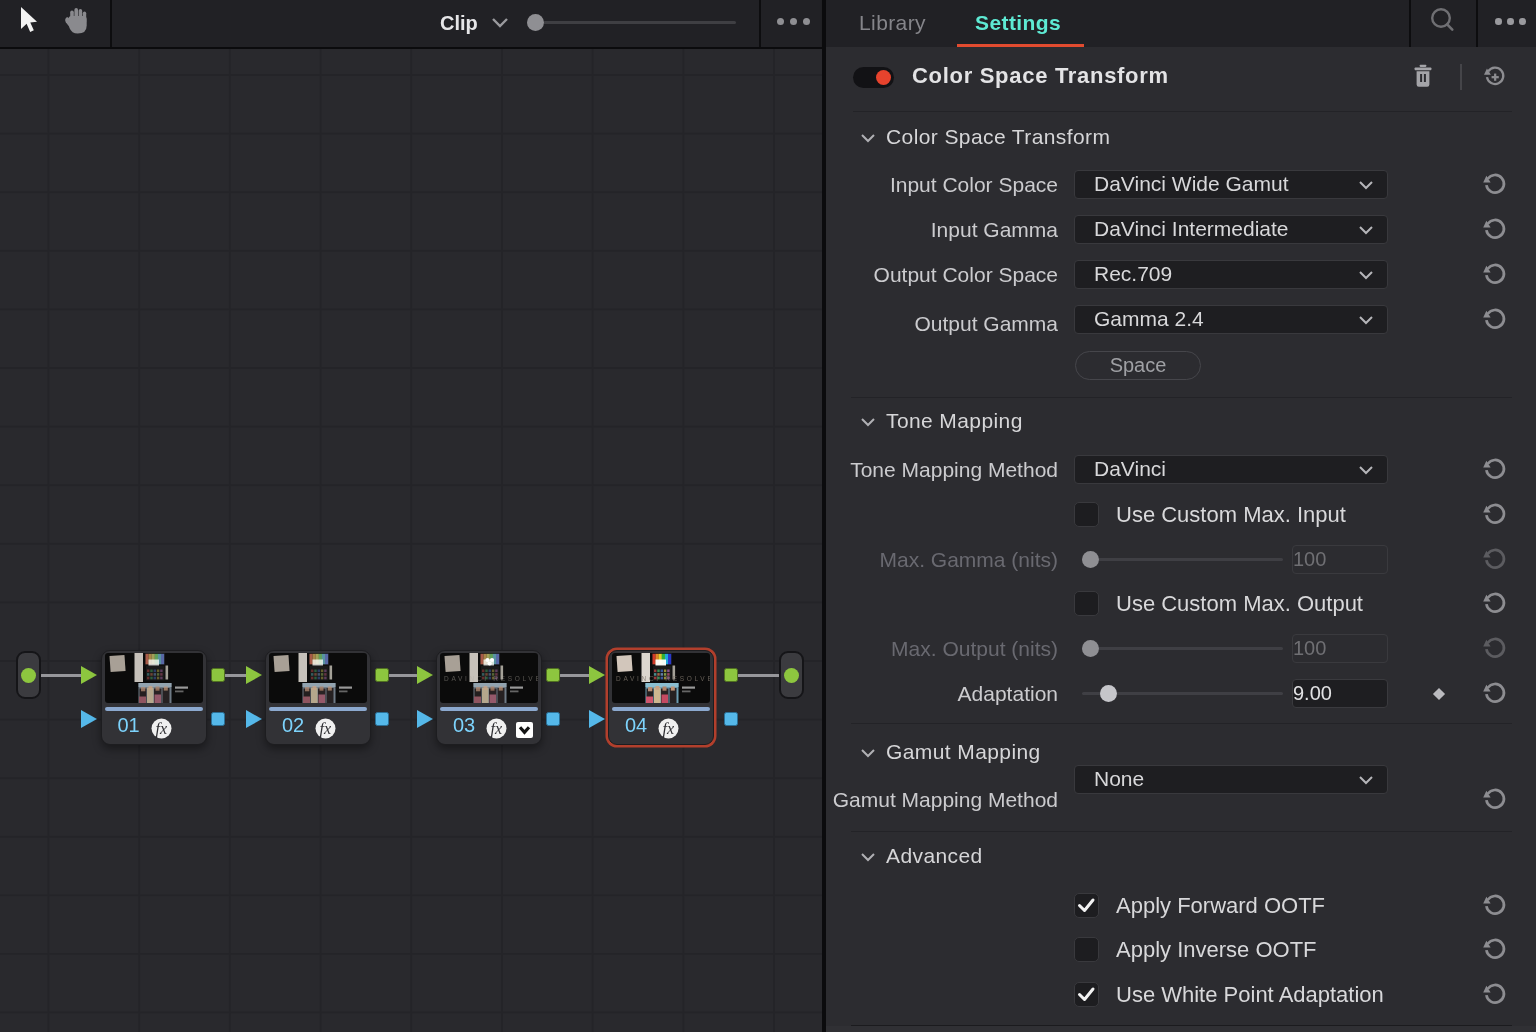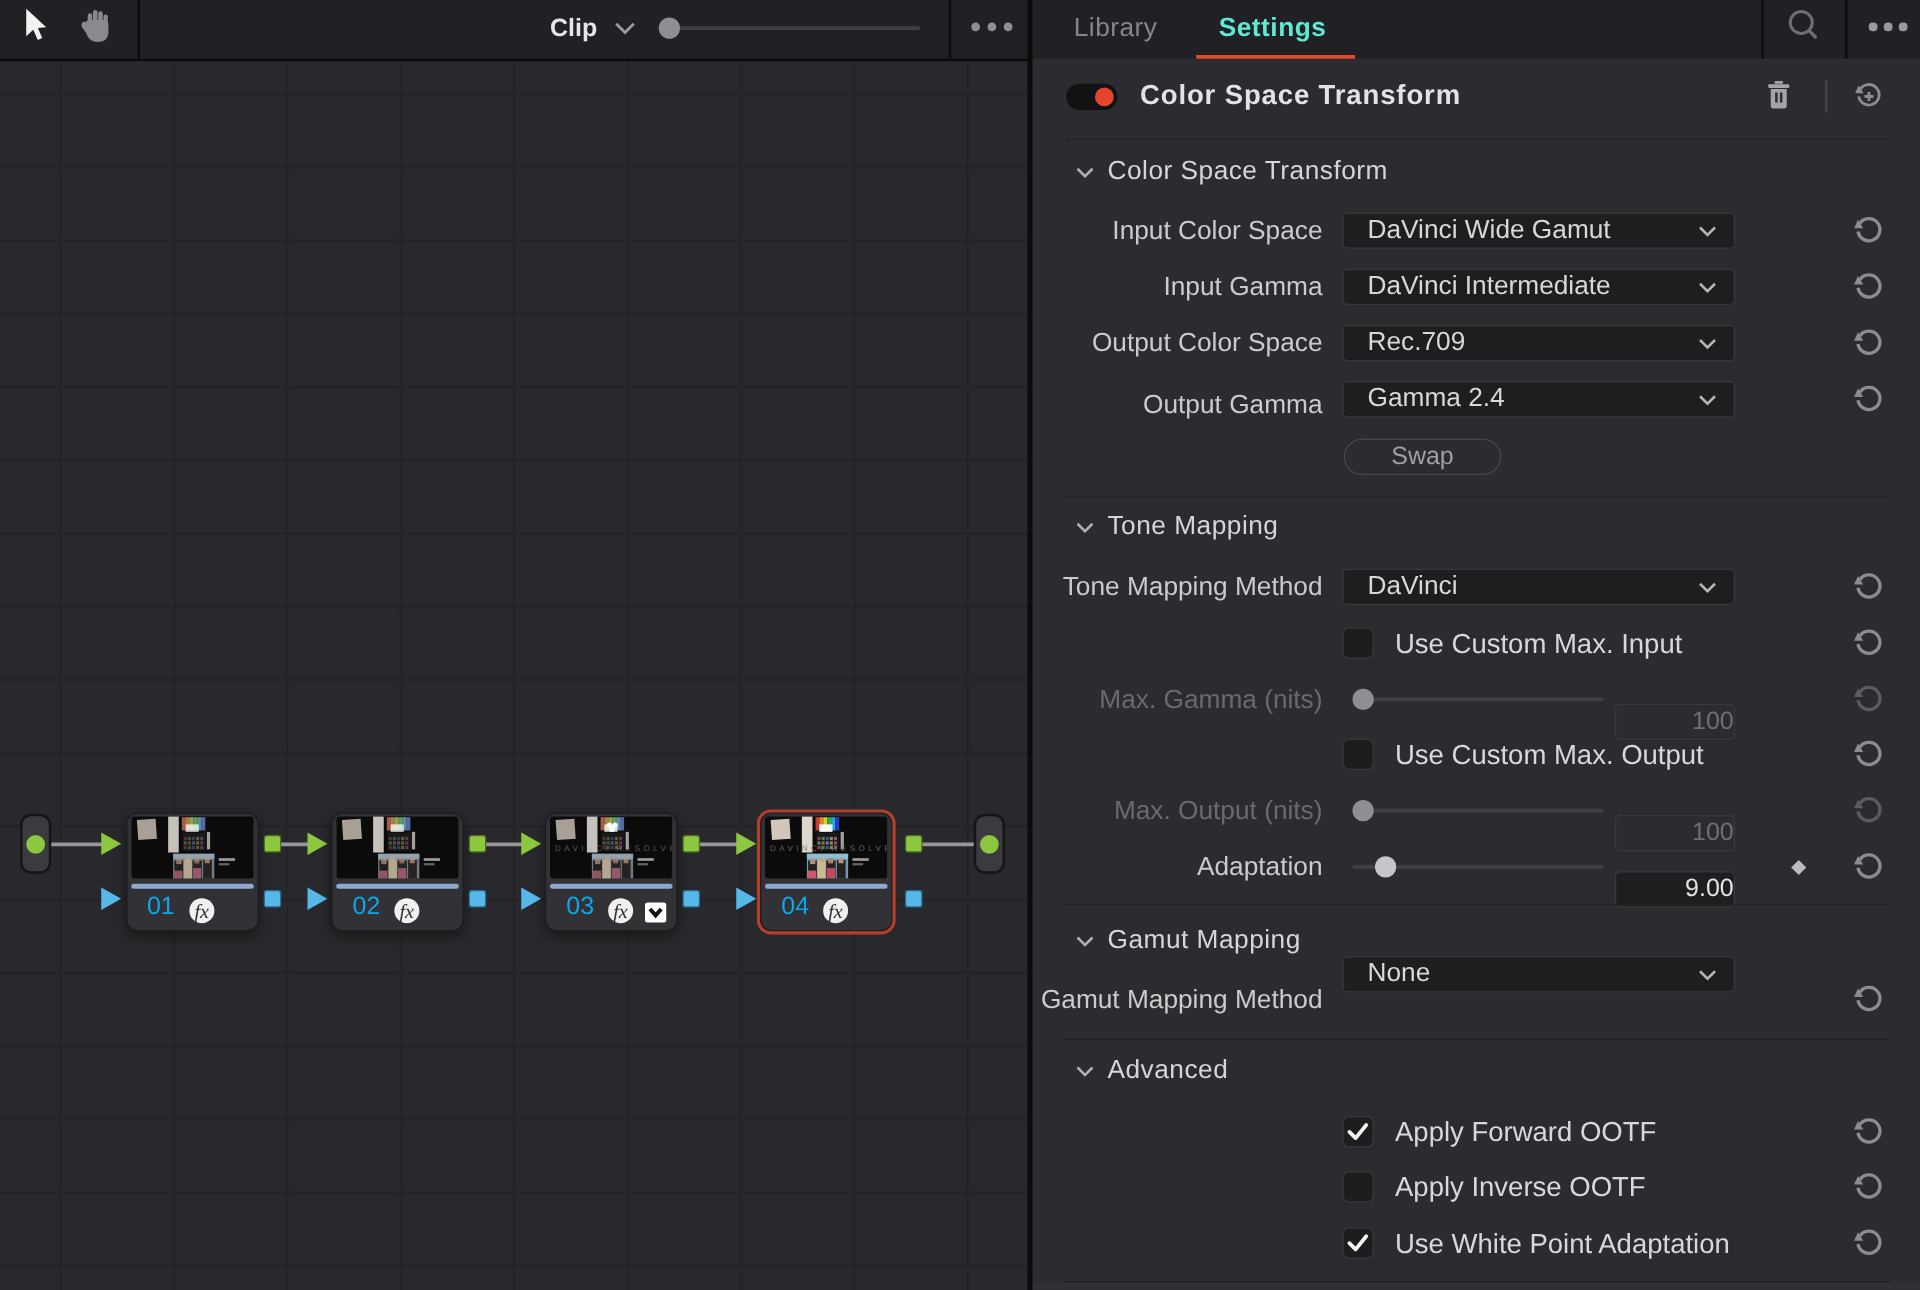--- a/index.html
+++ b/index.html
@@ -18,21 +18,21 @@
   #graph { left:0; top:49px; width:822px; height:983px; background:#29292d;
     background-image:
       linear-gradient(to right, #242428 2px, transparent 2px),
       linear-gradient(to bottom, #242428 2px, transparent 2px);
     background-size:90.7px 58.6px;
     background-position:47.5px 25px; }
   .node { position:absolute; width:106px; height:95px; background:#323236; border:1px solid #1d1d20;
     border-radius:9px; box-shadow:0 4px 9px rgba(0,0,0,0.4); }
   .thumb { position:absolute; left:3px; top:2px; width:98px; height:50px; border-radius:3px; overflow:hidden; }
   .cache { position:absolute; left:3px; top:56px; width:98px; height:4px; border-radius:2px; background:#8ca9cf; }
-  .nlabel { position:absolute; left:16px; top:63px; width:80px; color:#0ea5e9; font-size:20px; display:flex; align-items:center; }
+  .nlabel { position:absolute; left:16px; top:63px; width:80px; color:#7dd3fc; font-size:20px; display:flex; align-items:center; }
   .gsq, .bsq { position:absolute; width:14px; height:14px; border-radius:2.5px; }
   .gsq { background:#8dc63f; border:1px solid #507020; }
   .bsq { background:#55b8e9; border:1px solid #2a6f96; }
   .tri { position:absolute; width:0; height:0; border-top:9.5px solid transparent; border-bottom:9.5px solid transparent; }
   .gtri { border-left:16px solid #8dc63f; }
   .btri { border-left:16px solid #55b8e9; }
   .wire { position:absolute; height:3.5px; background:#97979b; border-radius:2px; }
   .pill { position:absolute; width:25px; height:48px; background:#3b3b3f; border:2px solid #151518; border-radius:9px; }
   .pill i { position:absolute; left:50%; top:50%; width:15px; height:15px; margin:-7.5px 0 0 -7.5px; border-radius:50%; background:#8dc63f; display:block; }
 
@@ -49,21 +49,21 @@
   .dd { position:absolute; left:250px; width:314px; height:29px; background:#1e1e21; border:1px solid #39393d;
     border-radius:4px; color:#d8d8da; font-size:21px; line-height:26px; padding-left:19px; }
   .dd svg { position:absolute; right:13px; top:9px; }
   .resetw { position:absolute; left:655.5px; width:29px; height:29px; }
   .cb { position:absolute; left:250px; width:25px; height:25px; background:#1d1d20; border:1.5px solid #39393d; border-radius:5px; }
   .cblabel { position:absolute; left:292px; color:#d8d8da; font-size:22px; line-height:24px; white-space:nowrap; }
   .slider { position:absolute; left:258px; width:201px; }
   .strack { position:absolute; left:0; top:8px; width:201px; height:3px; background:#3f3f44; border-radius:2px; }
   .shandle { position:absolute; top:1px; width:17px; height:17px; border-radius:50%; background:#8f8f93; }
   .valbox { position:absolute; left:468px; width:96px; height:29px; border:1px solid #3a3a3e; border-radius:4px;
-    font-size:20px; text-align:right; line-height:27px; color:#6f6f73;margin-top:18px; }
+    font-size:20px; text-align:left; line-height:27px; color:#6f6f73; }
 </style>
 </head>
 <body>
 
 <div class="abs" id="ltoolbar">
   <svg class="abs" style="left:19px;top:6px" width="20" height="30" viewBox="0 0 20 30">
     <path d="M2 1 L2 23 L7.6 17.8 L11.2 26 L14.8 24.3 L11.3 16.4 L18 15.8 Z" fill="#f2f2f2"></path>
   </svg>
   <svg class="abs" style="left:63px;top:7px" width="29" height="28" viewBox="0 0 29 28">
     <g fill="#8a8a8e">
@@ -424,21 +424,21 @@
       <polygon transform="rotate(-35 12 12)" points="10.6,2.3 5.3,5.3 10.3,8.8" fill="#8d8d91"></polygon>
     </svg>
   <div class="abs rowlabel" style="top:313px">Output Gamma</div>
     <div class="abs dd" style="top:305px">Gamma 2.4<svg width="16" height="10" viewBox="0 0 16 10">
         <polyline points="2,2 8,8 14,2" fill="none" stroke="#b5b5b9" stroke-width="2"></polyline>
       </svg></div>
     <svg class="abs resetw" style="top:304.5px" width="29" height="29" viewBox="0 0 24 24">
       <path transform="rotate(-35 12 12)" d="M6.2 8.6 A 7.3 7.3 0 1 0 10.1 5.0" stroke="#8d8d91" fill="none" stroke-width="2.2"></path>
       <polygon transform="rotate(-35 12 12)" points="10.6,2.3 5.3,5.3 10.3,8.8" fill="#8d8d91"></polygon>
     </svg>
-  <div class="abs" style="left:251px;top:351px;width:126px;height:29px;border:1px solid #46464b;border-radius:14.5px;color:#9fa0a4;font-size:20px;text-align:center;line-height:27px">Swap</div>
+  <div class="abs" style="left:251px;top:351px;width:126px;height:29px;border:1px solid #46464b;border-radius:14.5px;color:#9fa0a4;font-size:20px;text-align:center;line-height:27px">Space</div>
   <div class="hdivider" style="top:397px"></div>
 
   <div class="abs sechead" style="left:62px;top:411px">Tone Mapping</div>
     <svg class="abs" style="left:36px;top:417px" width="16" height="10" viewBox="0 0 16 10">
       <polyline points="2,2 8,8 14,2" fill="none" stroke="#b0b0b4" stroke-width="2"></polyline>
     </svg>
   <div class="abs rowlabel" style="top:459px">Tone Mapping Method</div>
     <div class="abs dd" style="top:455px">DaVinci<svg width="16" height="10" viewBox="0 0 16 10">
         <polyline points="2,2 8,8 14,2" fill="none" stroke="#b5b5b9" stroke-width="2"></polyline>
       </svg></div>

